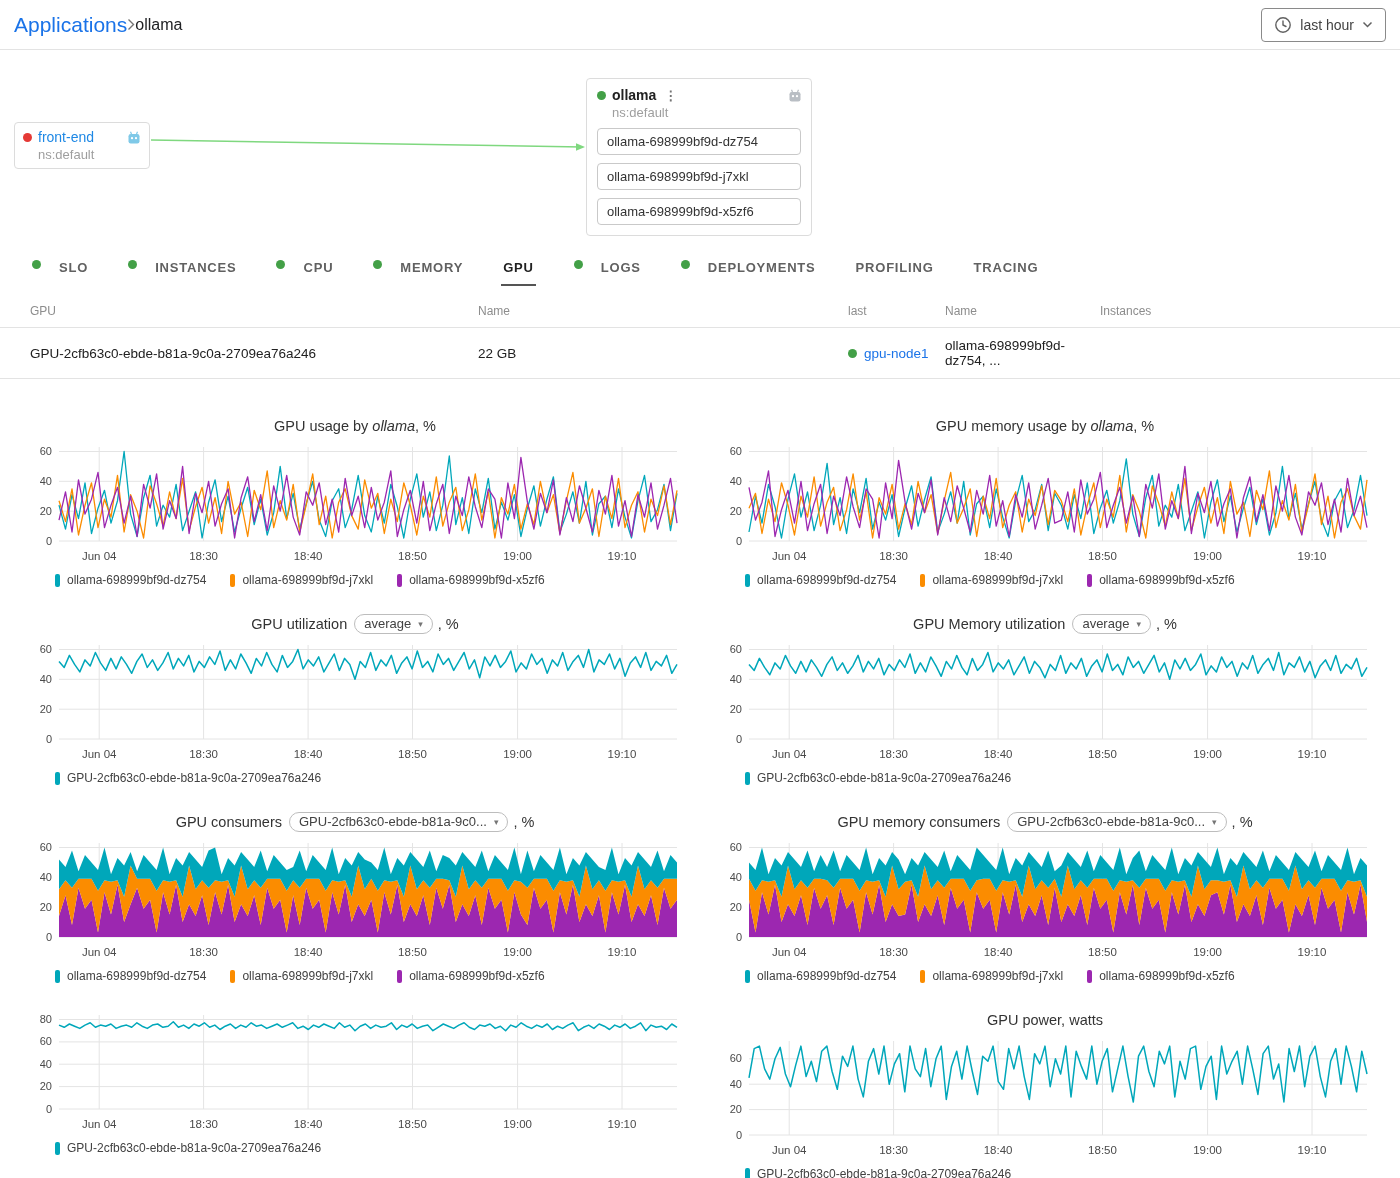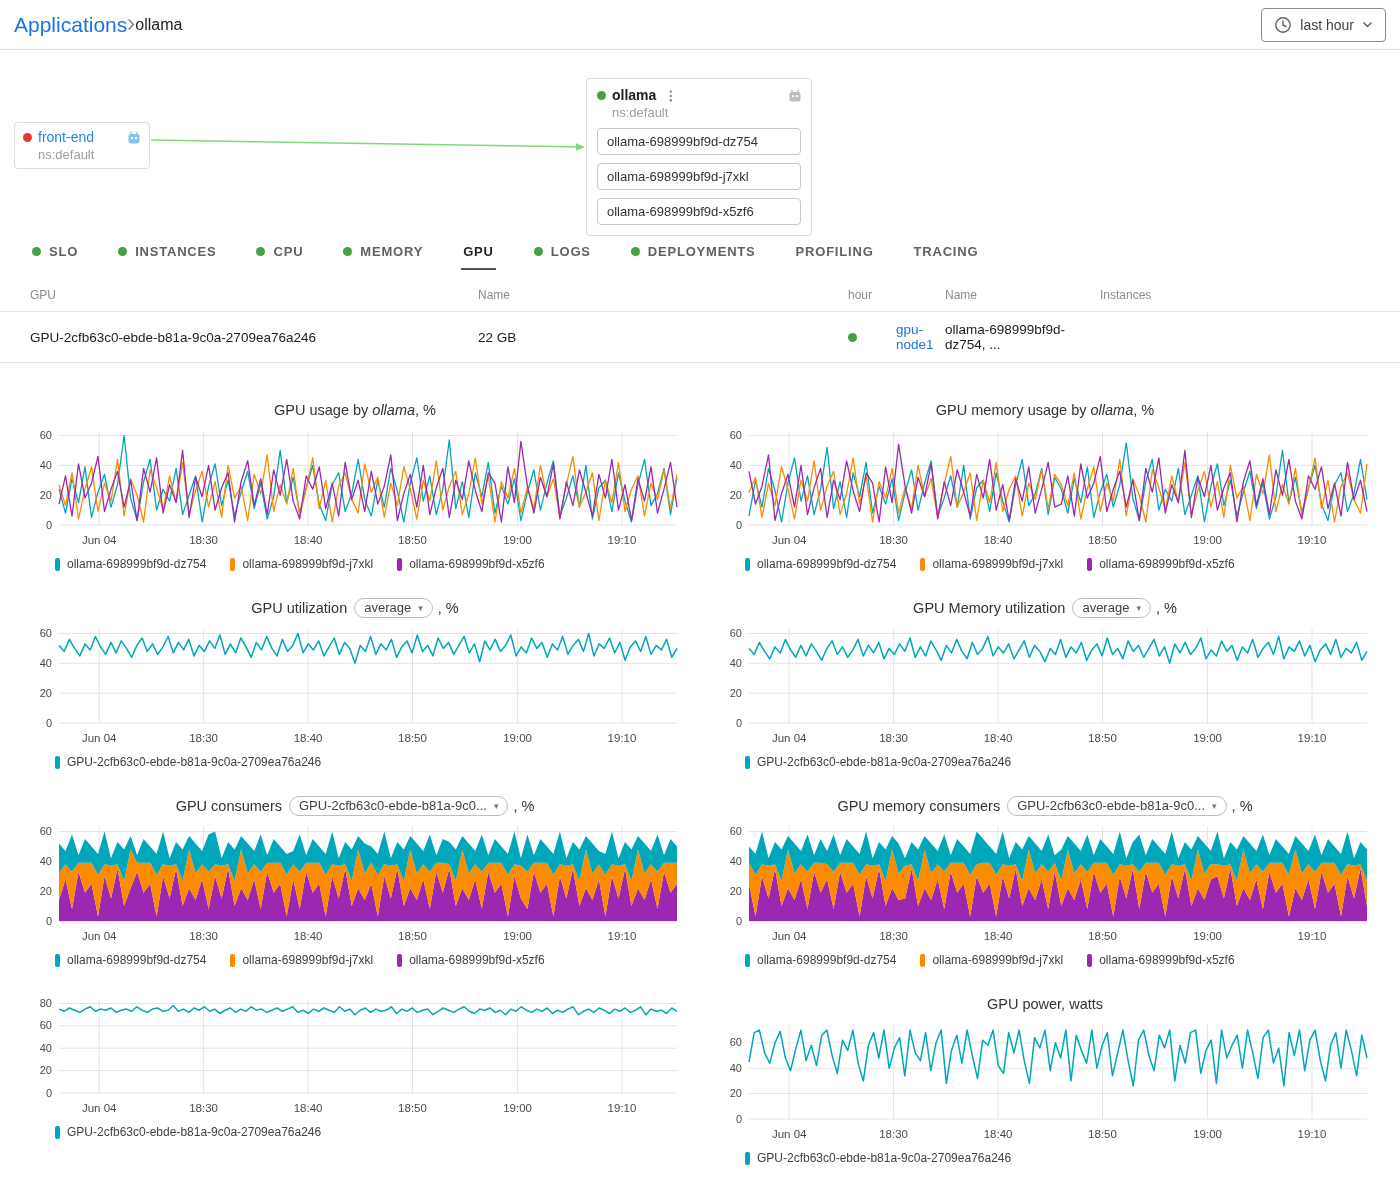--- a/index.html
+++ b/index.html
@@ -31,33 +31,33 @@
   .bot.blue { color:#7fc9e8; }
   .bot.gray { color:#b9bec4; }
   .node.frontend { left:14px; top:72px; width:136px; }
   .node.frontend .bot { margin-left:auto; }
   .node.ollama { left:586px; top:28px; width:226px; padding:8px 10px 10px; }
   .node.ollama .bot { position:absolute; right:9px; top:9px; }
   .inst-pill { border:1px solid #c9c9c9; border-radius:4px; padding:5px 9px; font-size:13px; color:#333; margin-top:8px; white-space:nowrap; overflow:hidden; background:#fff; cursor:pointer; }
 
   
   .tabs { display:flex; gap:36px; padding:10px 0 0 30px; align-items:center; }
-  .tab { display:flex; align-items:center; gap:8px; font-size:13px; letter-spacing:.8px; color:#616161; font-weight:bold; padding:4px 2px 9px; cursor:pointer; border-bottom:2px solid transparent; }
+  .tab { display:flex; align-items:flex-start; gap:18px; font-size:13px; letter-spacing:.8px; color:#616161; font-weight:bold; padding:4px 2px 9px; cursor:pointer; border-bottom:2px solid transparent;margin-top:16px; }
   .tab .dot { width:9px; height:9px; background:#43a047; }
   .tab.active { color:#212121; border-bottom-color:#555; }
 
   
   .gpu-table { margin-top:12px; }
   .trow { display:grid; grid-template-columns:448px 370px 97px 155px auto; padding:0 25px 0 30px; align-items:center; }
   .thead { border-bottom:1px solid #e3e3e3; }
   .thead span { font-size:12px; color:#8d8d8d; padding:6px 0 9px; }
   .tbody { border-bottom:1px solid #e3e3e3; }
   .tbody > div, .tbody > span { font-size:13.5px; color:#212121; padding:10px 0; }
   .node-cell { display:flex; align-items:center; gap:7px; }
-  .node-link { color:#1a73e8; cursor:pointer;margin-left:32px; }
+  .node-link { color:#1a73e8; cursor:pointer; }
 
   
   .charts { display:grid; grid-template-columns:660px 660px; column-gap:30px; padding:0 25px; margin-top:34px;text-align:center; }
   .chart { margin-bottom:24px; }
   .chart-head { display:flex; justify-content:center; align-items:center; font-size:14.5px; color:#333; height:26px; }
   .chart-head i { font-style:italic; }
   .sel { display:inline-flex; align-items:center; gap:7px; border:1px solid #bdbdbd; border-radius:11px; padding:1px 9px 2px; font-size:13px; color:#424242; margin:0 5px 0 7px; cursor:pointer; background:#fff; }
   .sel .caret { font-size:9px; color:#757575; }
   svg.plot { display:block; width:660px; height:128px; }
   svg.plot .grid { stroke:#e4e4e4; stroke-width:1; }
@@ -169,21 +169,21 @@
     </div>
   <div class="tab">
       <span>TRACING</span>
     </div>
 </div>
 
 <div class="gpu-table">
   <div class="trow thead">
     <span>GPU</span>
     <span>Name</span>
-    <span>hour</span>
+    <span>last</span>
     <span>Name</span>
     <span>Instances</span>
   </div>
   <div class="trow tbody">
     <span>GPU-2cfb63c0-ebde-b81a-9c0a-2709ea76a246</span>
     <span>22 GB</span>
     <div class="node-cell">
       <span class="dot green"></span>
       <span class="node-link">gpu-node1</span>
     </div>

